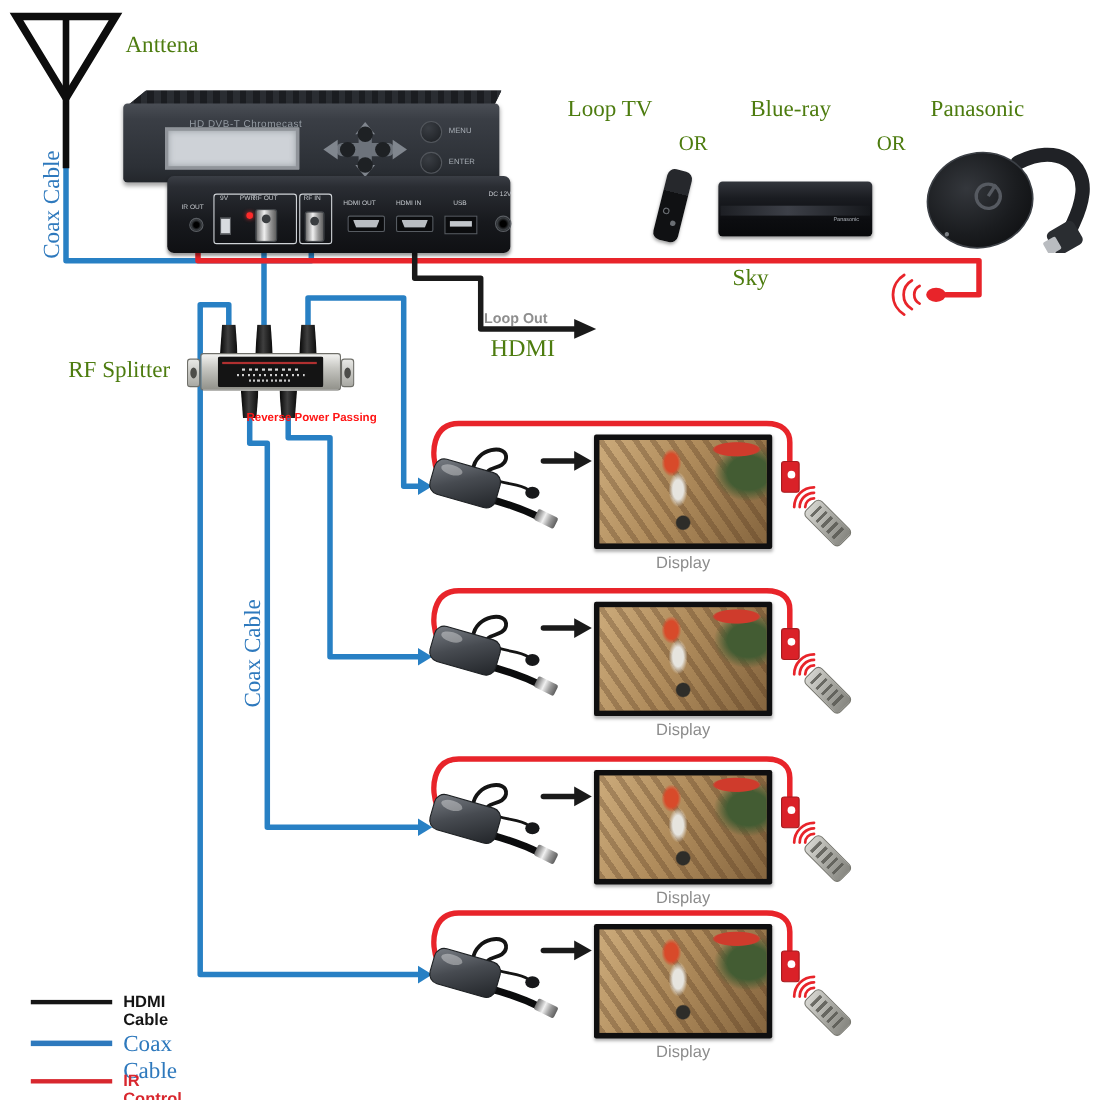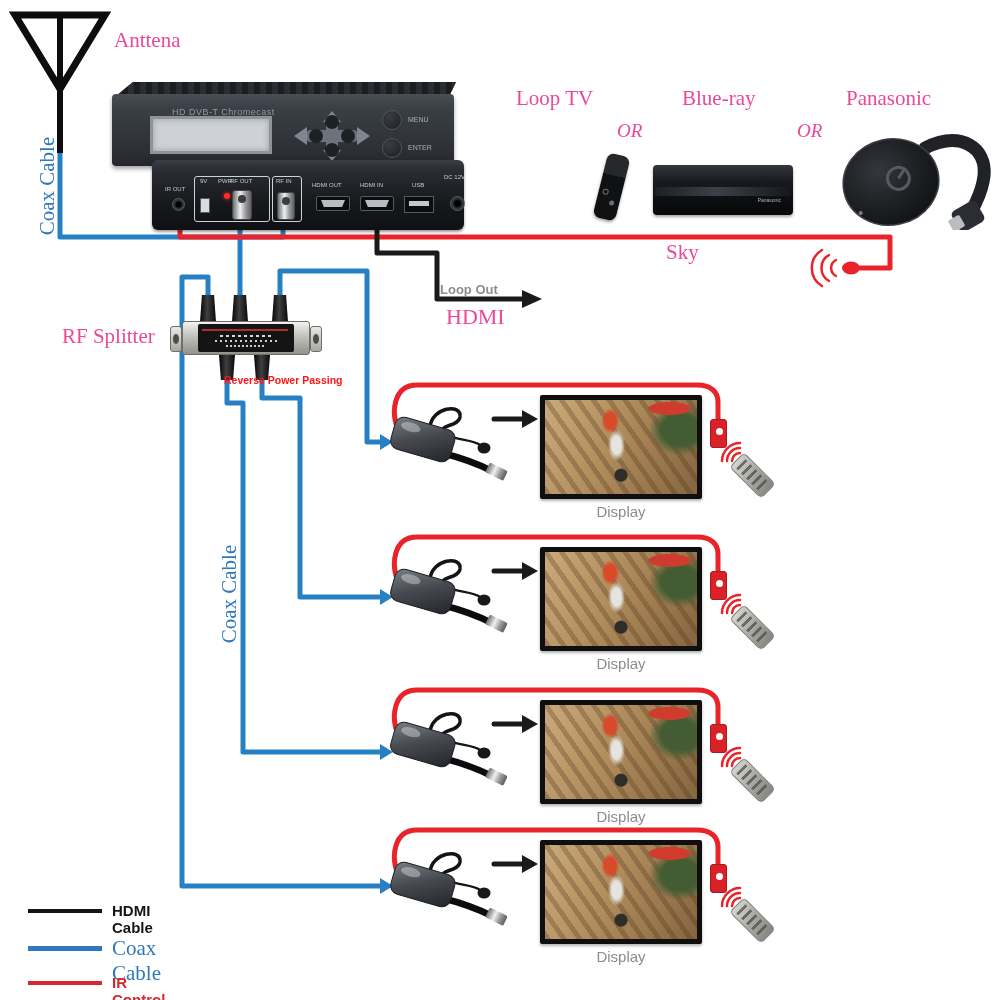--- a/index.html
+++ b/index.html
@@ -11,23 +11,23 @@
 
   
   .coax  { stroke:#2880c4; stroke-width:5; fill:none; stroke-linejoin:round; stroke-linecap:round; }
   .irw   { stroke:#e8242a; stroke-width:5; fill:none; stroke-linejoin:round; stroke-linecap:round; }
   .hdmiw { stroke:#1a1a1a; stroke-width:5; fill:none; stroke-linejoin:round; stroke-linecap:round; }
   .wave  { stroke:#e8242a; stroke-width:2.5; fill:none; stroke-linecap:round; }
   .blue-head { fill:#2880c4; }
   .black-head{ fill:#1a1a1a; }
 
   
-  .serif  { font-family:"Liberation Serif", serif; color:#ec4899; }
+  .serif  { font-family:"Liberation Serif", serif; color:#4d7c0f; }
   .lbl-lg { font-size:21px; }
-  .lbl-or { font-size:19px;font-style:italic; }
+  .lbl-or { font-size:19px; }
   .vert   { transform:rotate(-90deg); transform-origin:center; text-align:center;
             color:#2e79bd; font-family:"Liberation Serif", serif; font-size:21px; white-space:nowrap; }
   .display-lbl { width:162px; text-align:center; color:#8c8c8c; font-size:15px; }
   .gray-sm { color:#8e8e8e; font-weight:bold; font-size:13px; }
 
   
   .mod-lid { left:116px; top:82px; width:340px; height:14px; background:#202327;
              clip-path:polygon(5% 0,100% 0,98% 100%,0 100%);
              background-image:repeating-linear-gradient(90deg,#2a2d32 0 6px,#1b1d21 6px 12px); }
   .mod-front { left:112px; top:94px; width:342px; height:72px; border-radius:4px;

